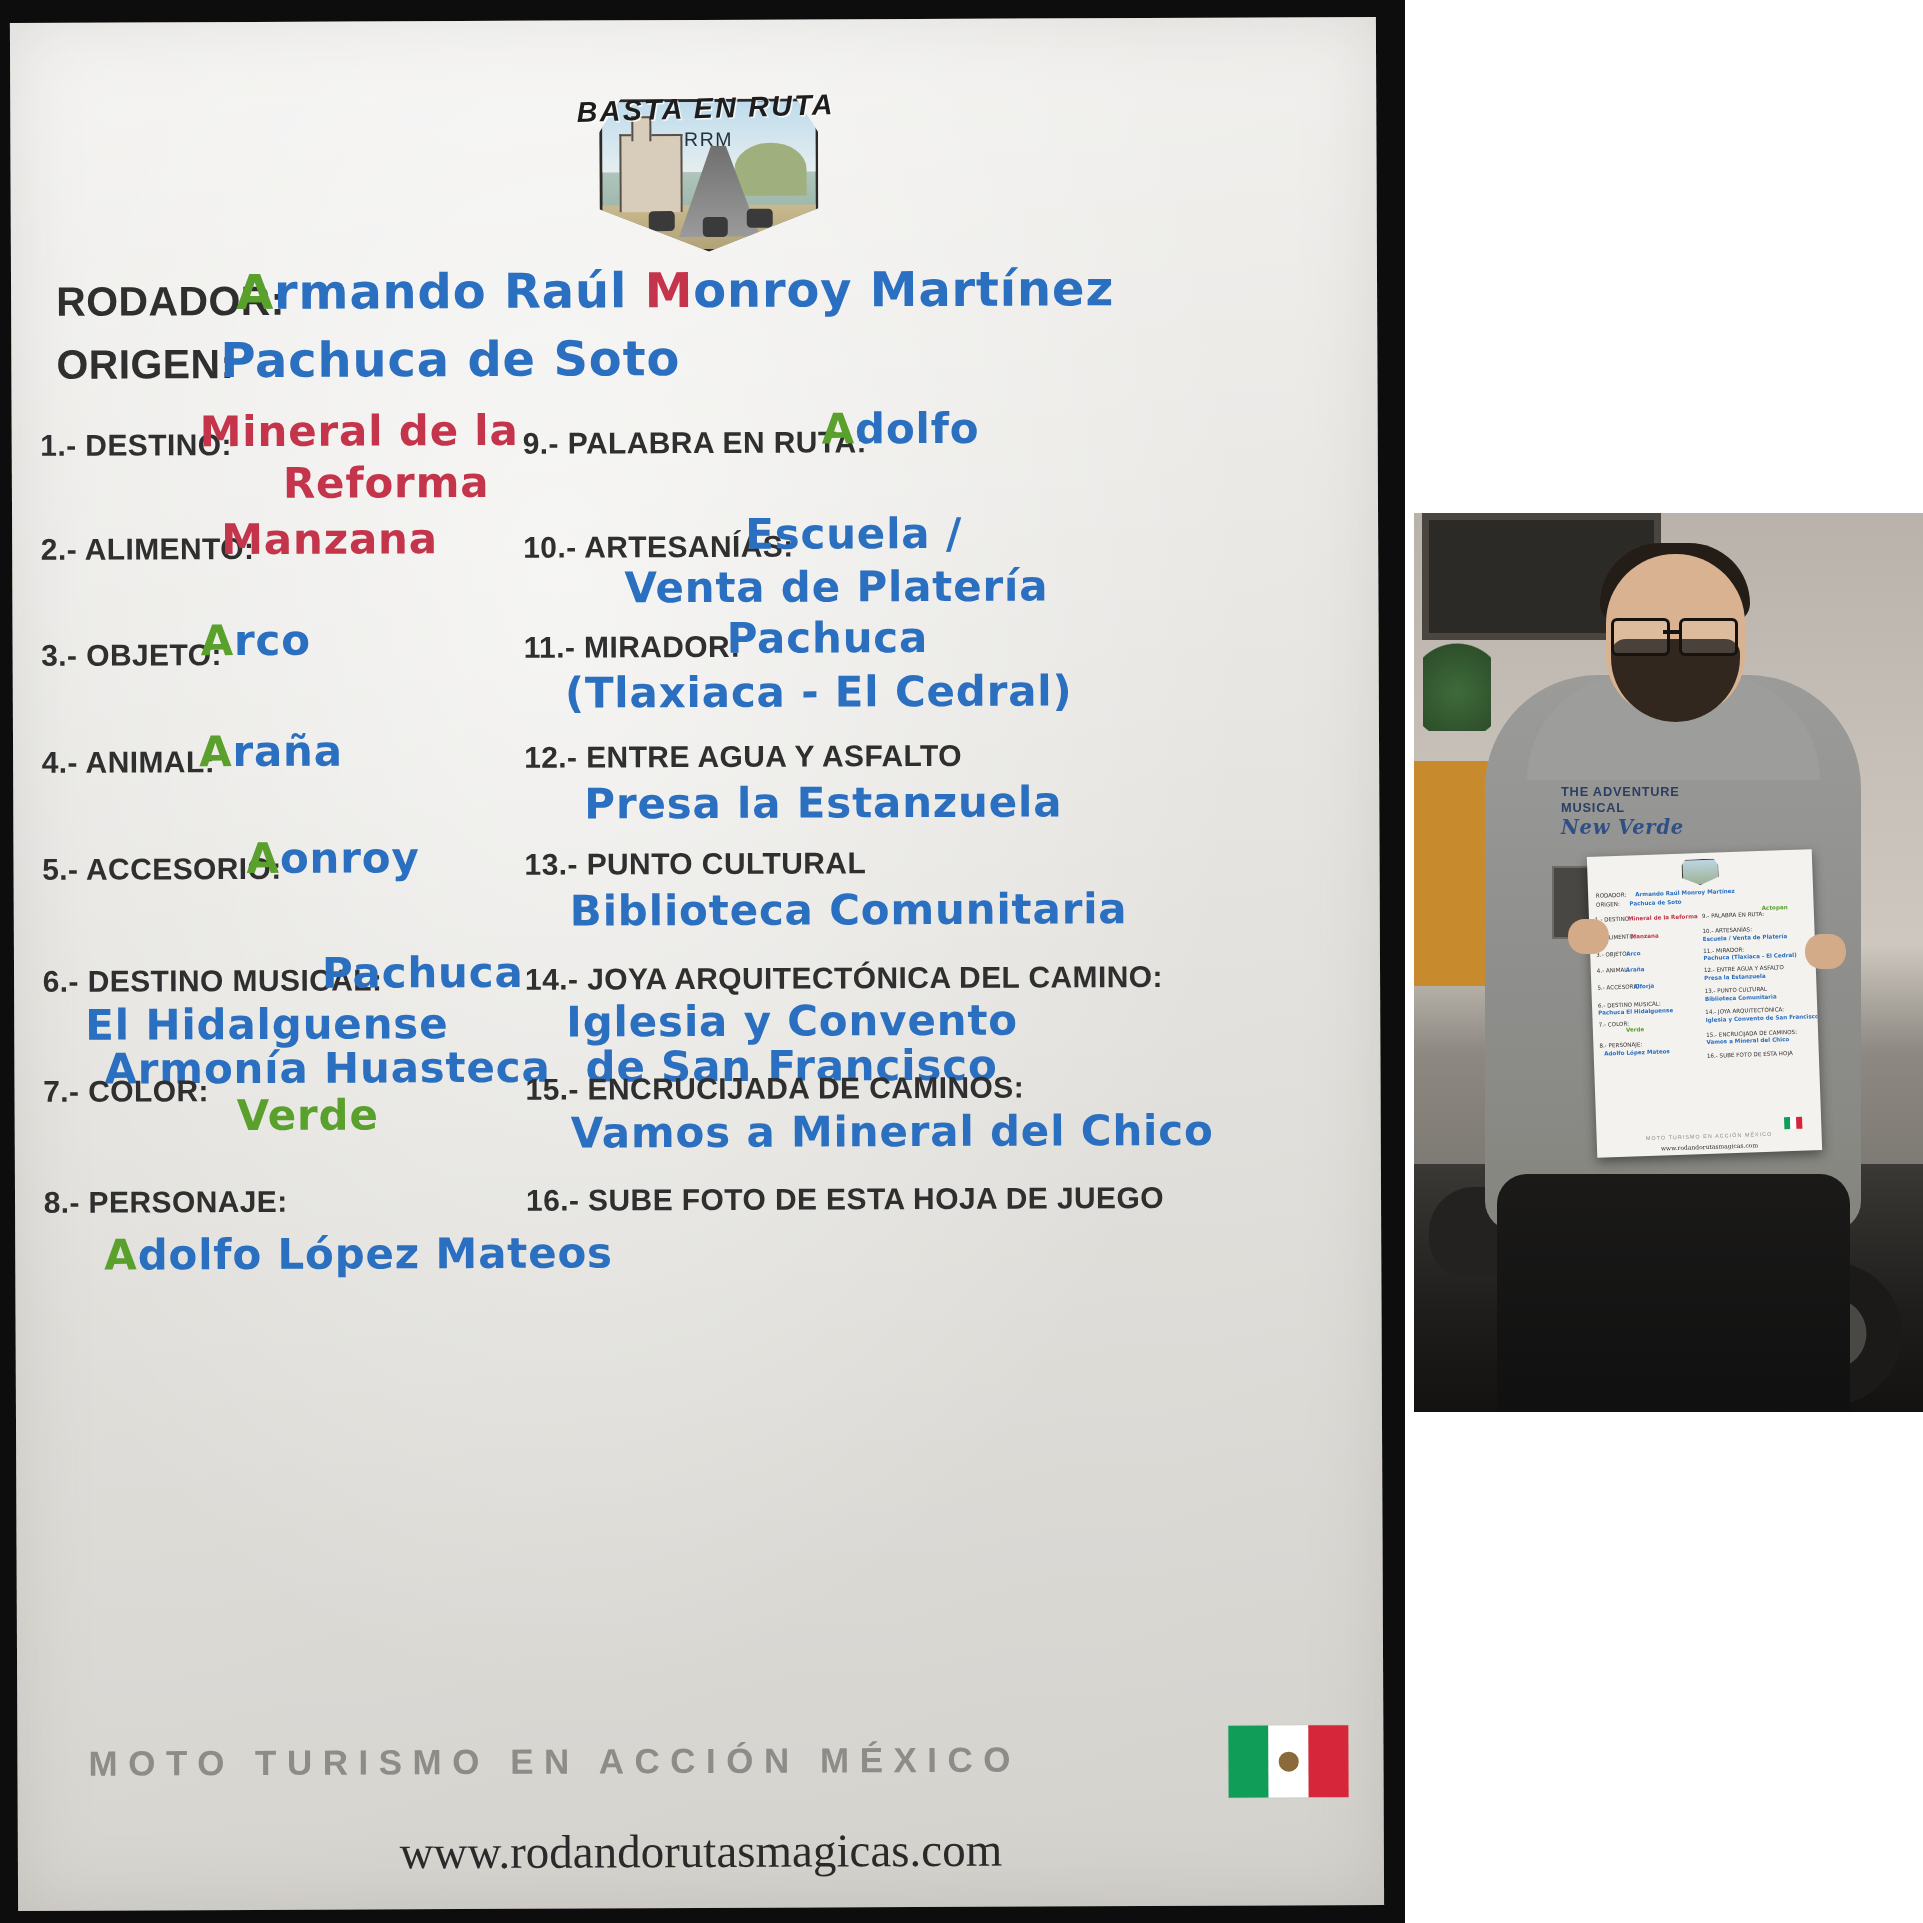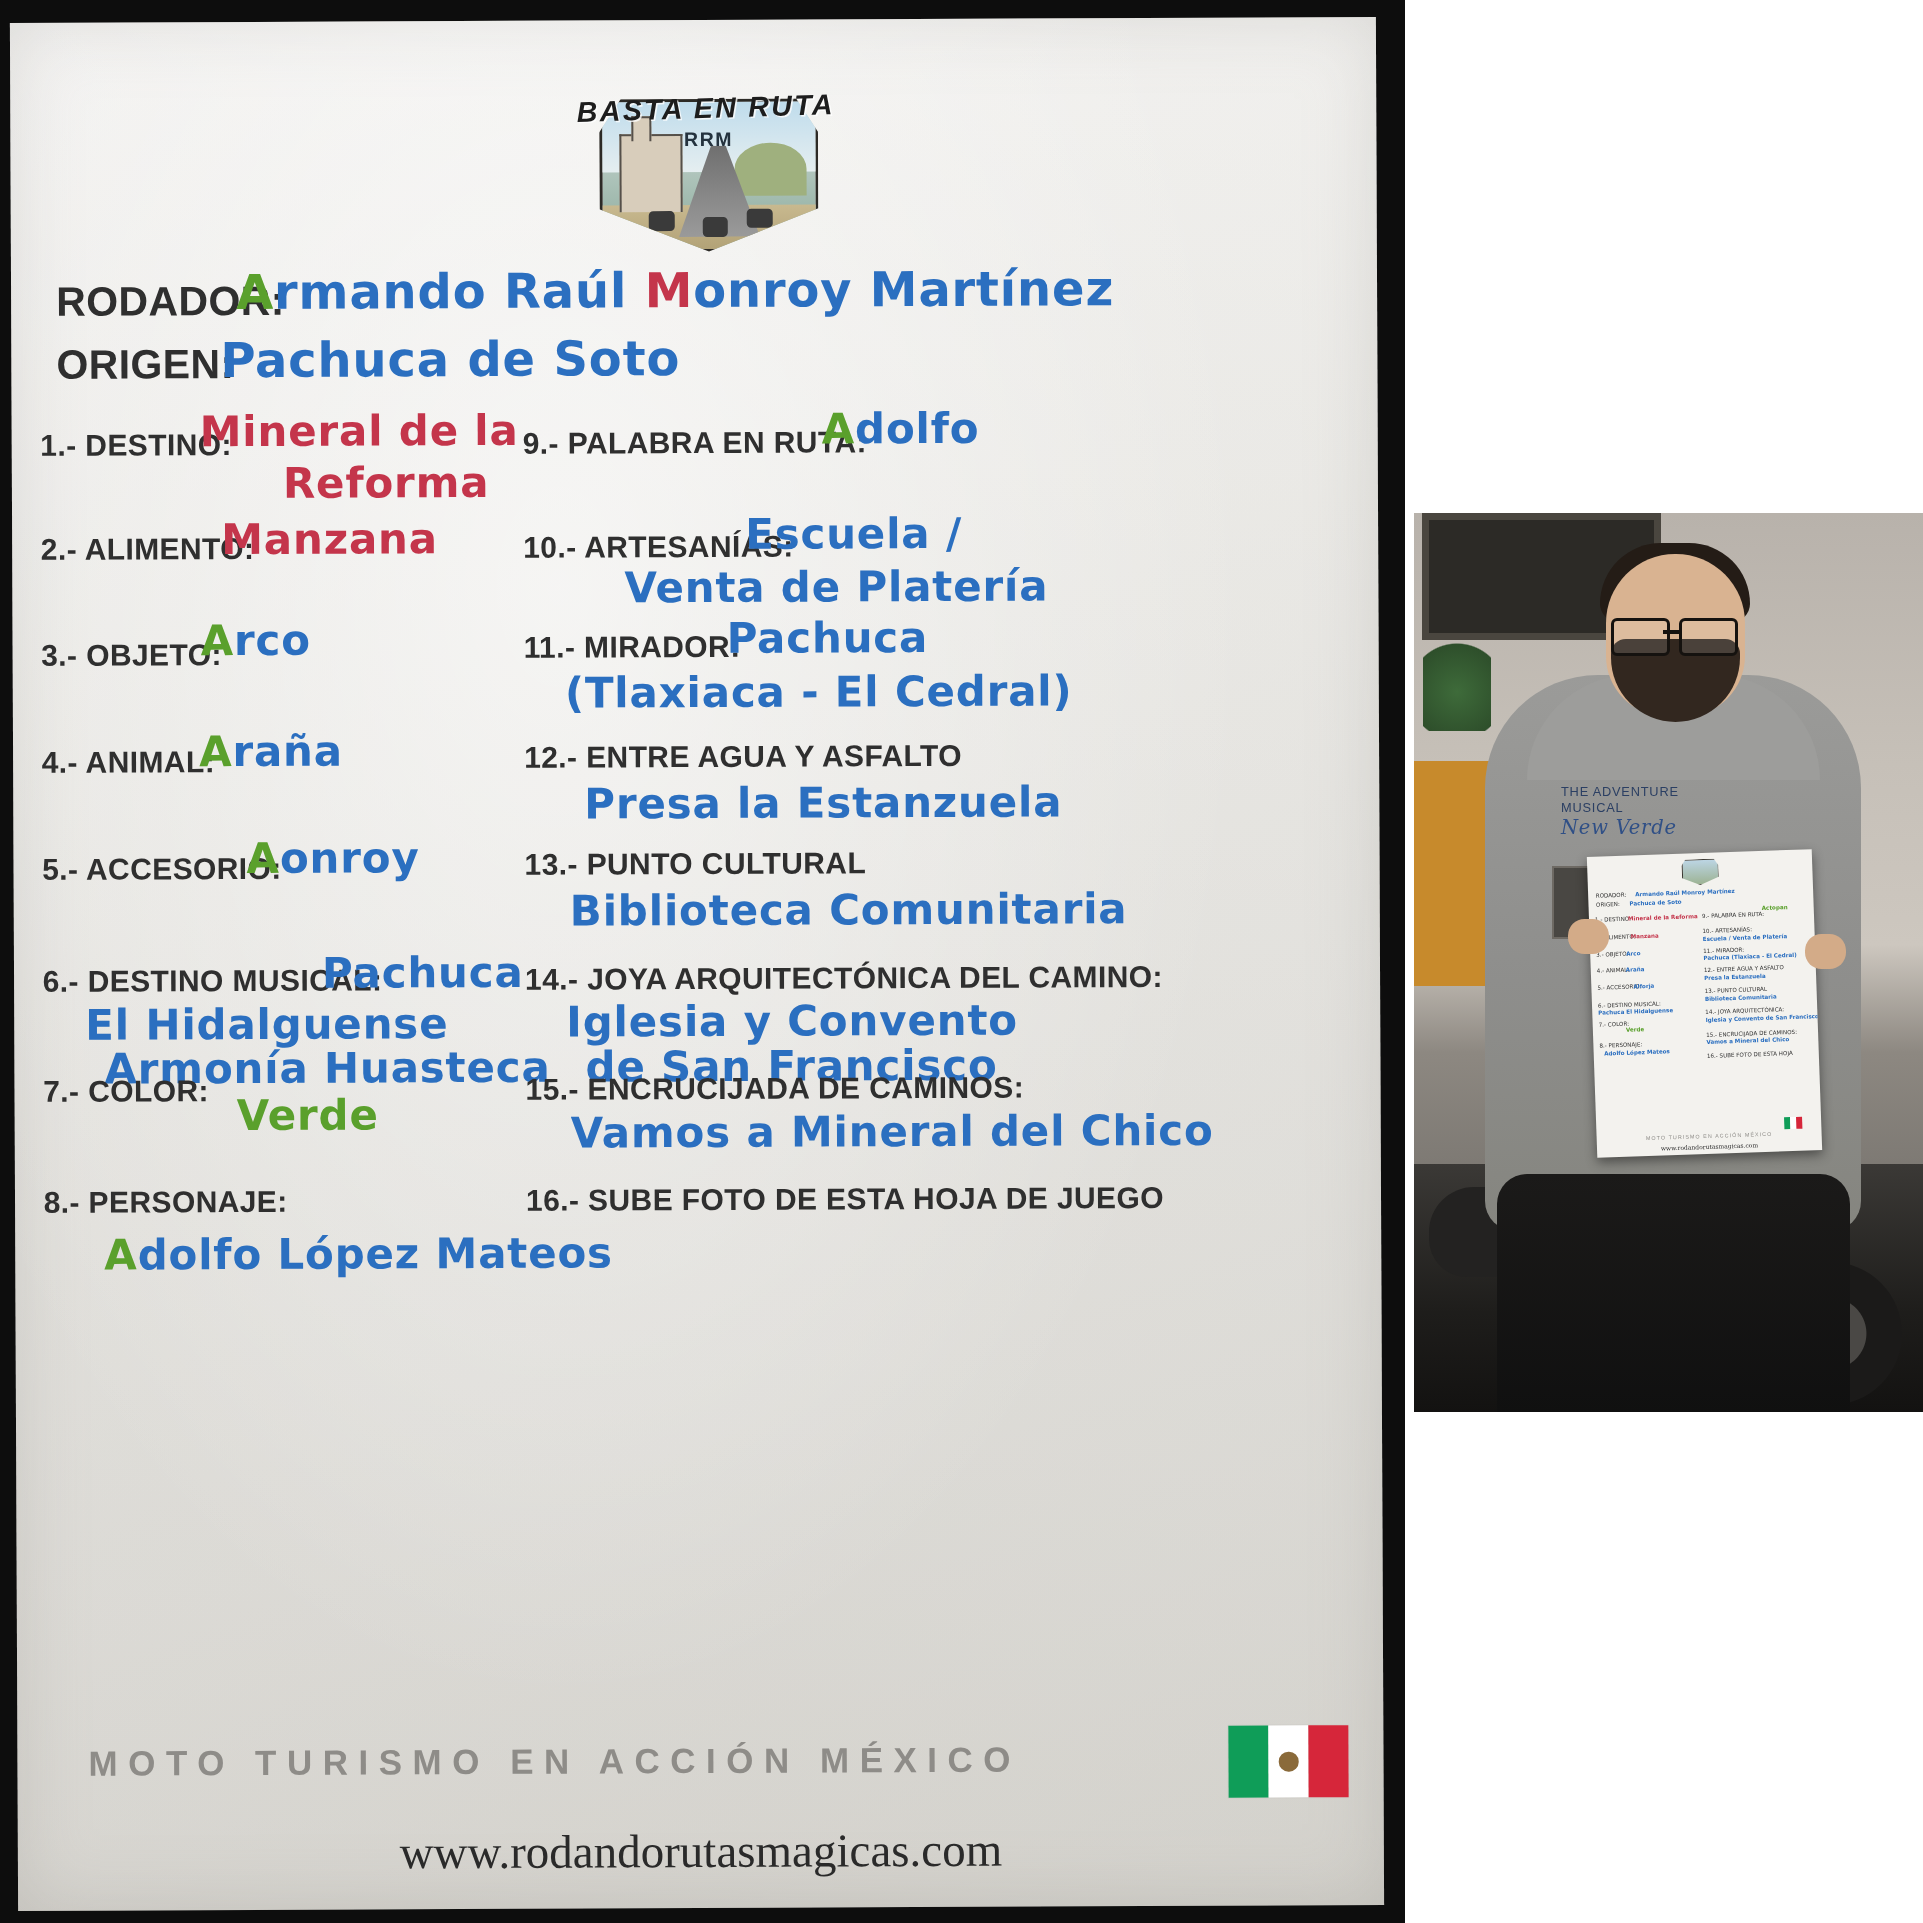--- a/index.html
+++ b/index.html
@@ -124,21 +124,21 @@
   }
   .logo-moto.m1 { left: 22%; bottom: 12%; }
   .logo-moto.m2 { left: 47%; bottom: 8%; }
   .logo-moto.m3 { left: 68%; bottom: 14%; }
   .logo-rrm {
     position: absolute;
     left: 50%;
     top: 18%;
     transform: translateX(-50%);
     color: #24323e;
-    font-weight: bold;
+    font-weight: normal;
     font-size: 19.5px;
     letter-spacing: 1.5px;
   }
   .logo-banner {
     position: absolute;
     left: 0;
     top: 12px;
     width: 271px;
     height: 47px;
     display: flex;
@@ -331,21 +331,21 @@
     width: 353px; height: 240px;
     background: linear-gradient(to bottom, #1b1a19, #101010);
     border-radius: 30px 30px 0 0;
   }
   .shirt-print {
     position: absolute;
     left: 147px; top: 271px;
     width: 180px; height: 90px;
     color: #2b3f63;
     font-size: 12.8px;
-    font-weight: normal;
+    font-weight: bold;
     line-height: 1.25;
     letter-spacing: 0.8px;
     text-align: left;
   }
   .shirt-print .script {
     font-family: "DejaVu Serif", serif;
     font-style: italic;
     font-size: 19.5px;
     color: #2f4f86;
   }

